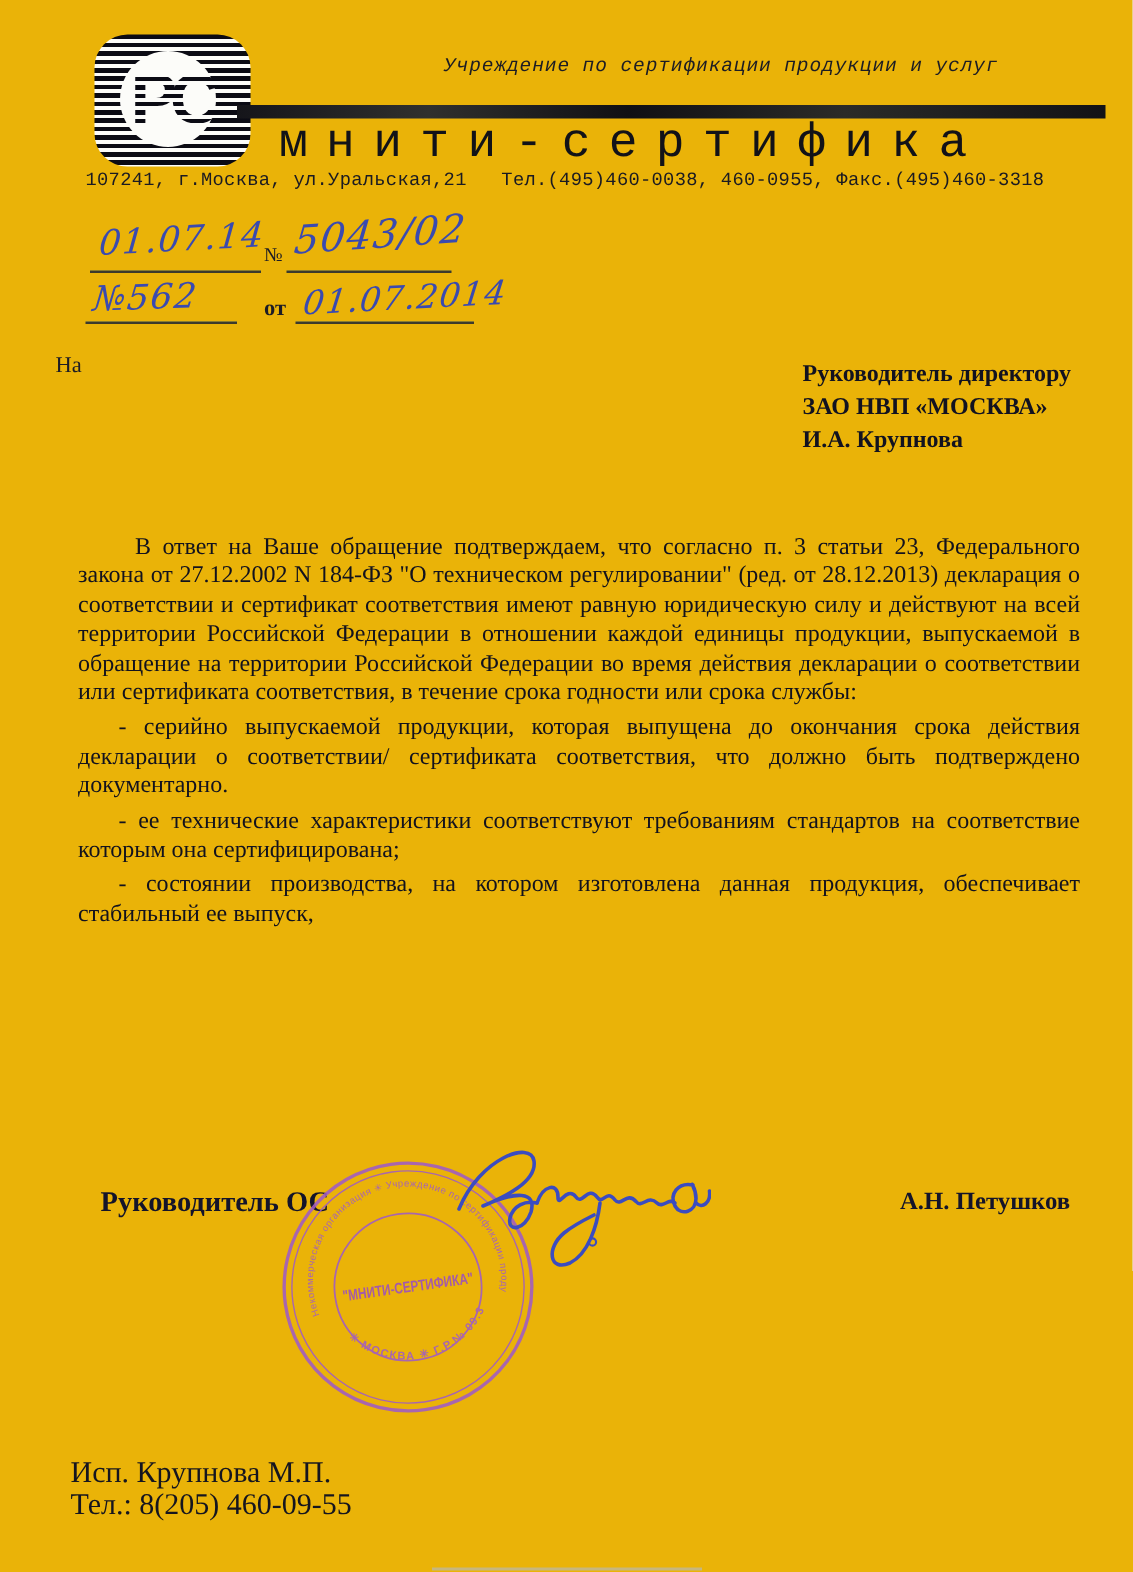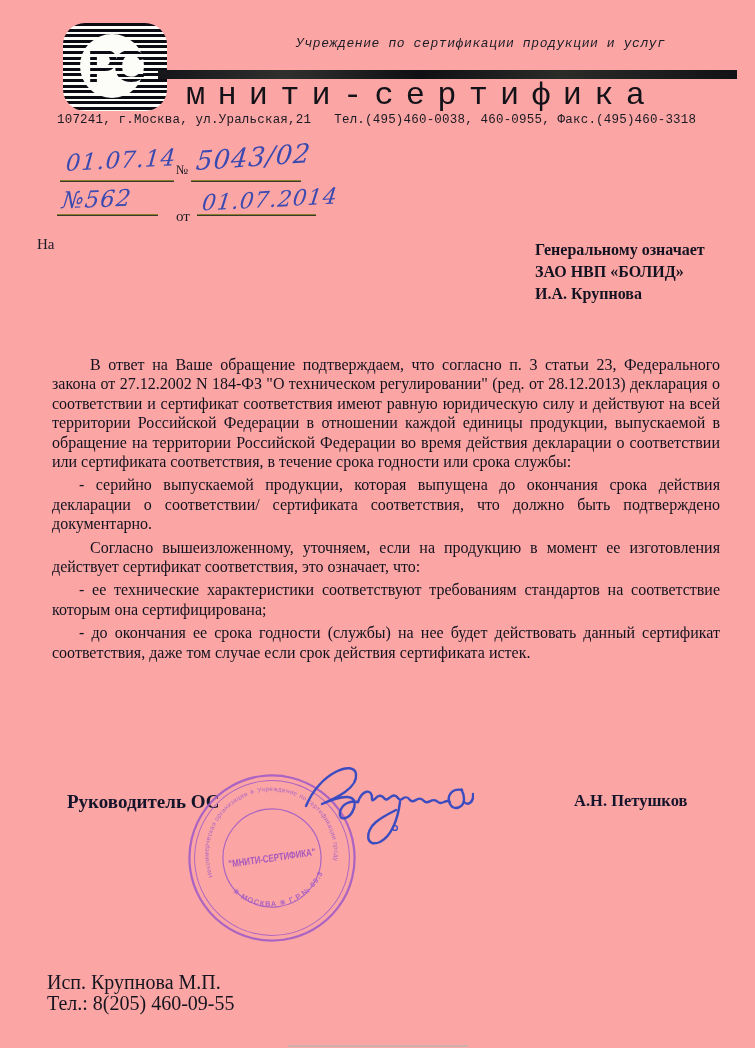--- a/index.html
+++ b/index.html
@@ -1,18 +1,18 @@
 <!DOCTYPE html>
 <html><head>
 <meta charset="utf-8">
 <style>
   html,body { margin:0; padding:0; background:#e8e8e6; }
   .page {
     position:relative; width:755px; height:1048px; margin:0 auto;
-    background:#fca5a5; overflow:hidden;
+    background:#eab308; overflow:hidden;
     font-family:"Liberation Serif","DejaVu Serif",serif; color:#15151f;
   }
   
   .logo {
     position:absolute; left:63px; top:23px; width:104px; height:88px;
     border-radius:22px;
     background:repeating-linear-gradient(180deg,#0b0b14 0 3px,#fcfcf9 3px 5.6px);
   }
   .logo-circle {
     position:absolute; left:17px; top:11px; width:64px; height:64px;
@@ -52,42 +52,42 @@
     font-family:"DejaVu Serif",serif; font-style:italic;
     white-space:nowrap; letter-spacing:1px;
   }
   .hand-date      { left:66px;  top:147px; font-size:23px; transform:rotate(-3deg) skewX(-8deg); }
   .hand-number    { left:196px; top:142px; font-size:26px; transform:rotate(-4deg) skewX(-10deg); }
   .hand-incoming  { left:62px;  top:186px; font-size:23px; transform:rotate(-2deg) skewX(-8deg); }
   .hand-indate    { left:202px; top:187px; font-size:22px; transform:rotate(-3deg) skewX(-10deg); }
   .form-label { position:absolute; font-size:15px; color:#1c1c26; }
   .label-no { left:176px; top:162px; font-size:13px; }
   .label-na { left:37px;  top:197px;margin-top:39px; }
-  .label-ot { left:176px; top:208px; }
+  .label-ot { left:176px; top:198px;font-weight:bold; }
   .uline { position:absolute; height:2px; background:linear-gradient(180deg,#8a7d2e 0 1px,#3c3a2c 1px 2px); }
   .u1 { left:60px;  top:180px; width:114px; }
   .u2 { left:191px; top:180px; width:110px; }
   .u3 { left:57px;  top:214px; width:101px; }
   .u4 { left:197px; top:214px; width:119px; }
   
   .recipient {
     position:absolute; left:535px; top:239px; width:200px;
     font-weight:bold; font-size:16px; line-height:22px; color:#121220;
   }
   
   .body-text {
     position:absolute; left:48px; top:351px; width:676px;
     font-size:16px; line-height:19.4px; text-align:justify; color:#12121e;
   }
   .body-text p { margin:4px; }
   .ind-lg { text-indent:38px; }
   .ind-sm { text-indent:27px; }
   
   .sig-title { position:absolute; left:67px;  top:791px; font-weight:bold; font-size:19px; color:#14142a; }
-  .sig-name  { position:absolute; left:574px; top:791px; font-weight:bold; font-size:16.5px; color:#14142a; }
+  .sig-name  { position:absolute; left:600px; top:791px; font-weight:bold; font-size:16.5px; color:#14142a; }
   .stamp { position:absolute; left:186px; top:772px; width:172px; height:172px; opacity:0.88; transform:rotate(-8deg); }
   .autograph { position:absolute; left:292px; top:756px; width:182px; height:92px; }
   
   .footer {
     position:absolute; left:47px; top:972px;
     font-size:20px; line-height:21px; color:#15151f;
   }
   .scan-streak { position:absolute; left:288px; bottom:1px; width:180px; height:2px; background:#b8b8b0; opacity:0.7; }
 </style>
 </head>
@@ -110,31 +110,30 @@
   <div class="uline u1"></div>
   <div class="uline u2"></div>
   <div class="form-label label-na">На</div>
   <div class="hand hand-incoming">№562</div>
   <div class="form-label label-ot">от</div>
   <div class="hand hand-indate">01.07.2014</div>
   <div class="uline u3"></div>
   <div class="uline u4"></div>
 
   <div class="recipient">
-    <div>Генеральному означает</div>
-    <div>ЗАО НВП «БОЛИД»</div>
+    <div>Руководитель директору</div>
+    <div>ЗАО НВП «МОСКВА»</div>
     <div>И.А. Крупнова</div>
   </div>
 
   <div class="body-text">
     <p class="ind-lg">В ответ на Ваше обращение подтверждаем, что согласно п. 3 статьи 23, Федерального закона от 27.12.2002 N 184-ФЗ "О техническом регулировании" (ред. от 28.12.2013) декларация о соответствии и сертификат соответствия имеют равную юридическую силу и действуют на всей территории Российской Федерации в отношении каждой единицы продукции, выпускаемой в обращение на территории Российской Федерации во время действия декларации о соответствии или сертификата соответствия, в течение срока годности или срока службы:</p>
     <p class="ind-sm">- серийно выпускаемой продукции, которая выпущена до окончания срока действия декларации о соответствии/ сертификата соответствия, что должно быть подтверждено документарно.</p>
-    <p class="ind-lg">Согласно вышеизложенному, уточняем, если на продукцию в момент ее изготовления действует сертификат соответствия, это означает, что:</p>
     <p class="ind-sm">- ее технические характеристики соответствуют требованиям стандартов на соответствие которым она сертифицирована;</p>
-    <p class="ind-sm">- до окончания ее срока годности (службы) на нее будет действовать данный сертификат соответствия, даже  том случае если срок действия сертификата истек.</p>
+    <p class="ind-sm">- состоянии производства, на котором изготовлена данная продукция, обеспечивает стабильный ее выпуск,</p>
   </div>
 
   <div class="sig-title">Руководитель ОС</div>
   <div class="sig-name">А.Н. Петушков</div>
 
   <svg class="stamp" viewBox="0 0 200 200">
     <defs>
       <path id="arcTop" d="M 29,112 A 73,73 0 1 1 171,112" fill="none"></path>
       <path id="arcBottom" d="M 44,126 A 67,67 0 0 0 156,126" fill="none"></path>
     </defs>

